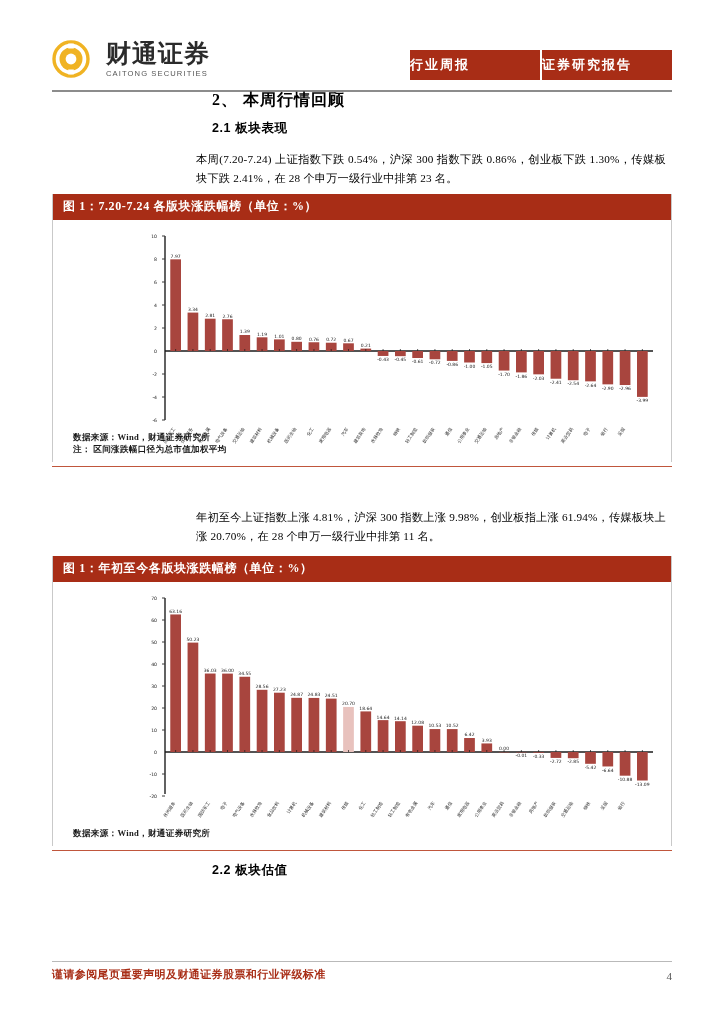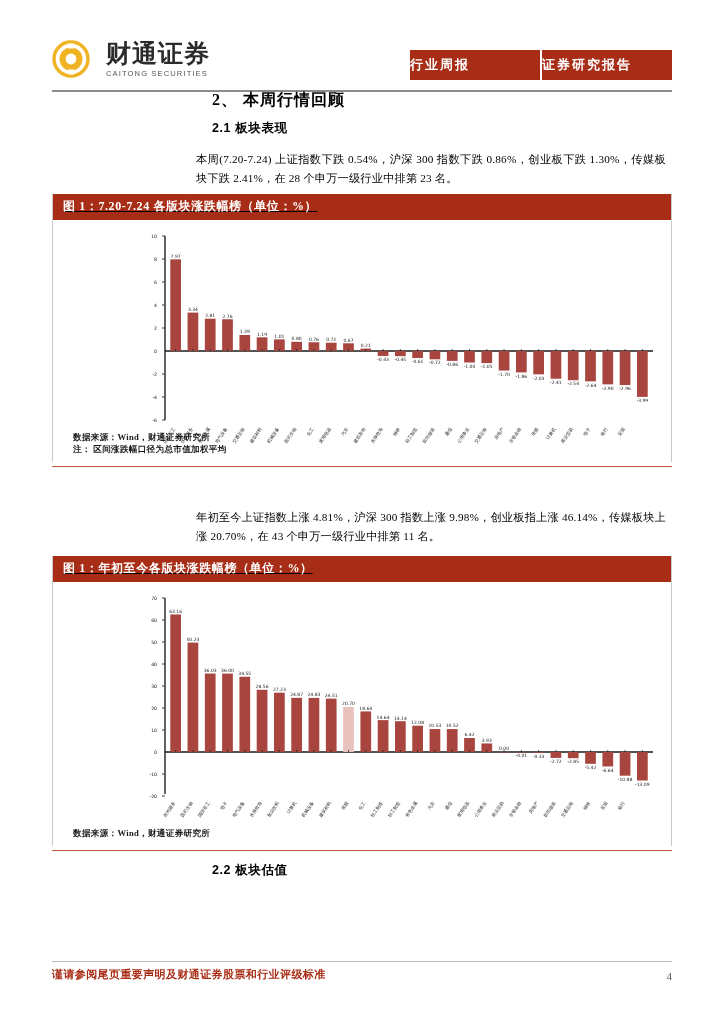--- a/index.html
+++ b/index.html
@@ -109,21 +109,20 @@
   }
 
   
   .fig-box {
     position: absolute;
     left: 52px;
     width: 620px;
     border: 1px solid #c9c9c9;
     border-top: none;
     box-sizing: border-box;
-    text-decoration: underline;
   }
   .fig-title {
     background: #a82d16;
     color: #fff;
     font-family: "Liberation Serif", serif;
     font-weight: bold;
     font-size: 12px;
     letter-spacing: 0.6px;
     padding: 4px 10px 5px 10px;
   }
@@ -380,21 +379,21 @@
         </svg>
       </div>
     </div>
     <div class="fig-src" style="left:20px; bottom:6px; position:absolute;">
       <div>数据来源：Wind，财通证券研究所</div>
       <div>注： 区间涨跌幅口径为总市值加权平均</div>
     </div>
   </div>
   <div class="fig-rule" style="top:466px;"></div>
 
-  <div class="para" style="top:508px;">年初至今上证指数上涨 4.81%，沪深 300 指数上涨 9.98%，创业板指上涨 46.14%，传媒板块上涨 20.70%，在 43 个申万一级行业中排第 11 名。</div>
+  <div class="para" style="top:508px;">年初至今上证指数上涨 4.81%，沪深 300 指数上涨 9.98%，创业板指上涨 61.94%，传媒板块上涨 20.70%，在 28 个申万一级行业中排第 11 名。</div>
 
   <div class="fig-box" style="top:556px; height:290px;">
     <div class="fig-title">图 1：年初至今各版块涨跌幅榜（单位：%）</div>
     <div class="fig-body" style="height:268px;">
       <div class="chart">
         <svg width="618" height="266" viewBox="0 0 618 266">
           <line x1="112" y1="16" x2="112" y2="212" stroke="#3a3a3a" stroke-width="1.6"></line>
           <g>
             <text class="axis-tick-label" x="104" y="18" text-anchor="end">70</text>
             <line x1="109" y1="16" x2="112" y2="16" stroke="#3a3a3a" stroke-width="1"></line>

